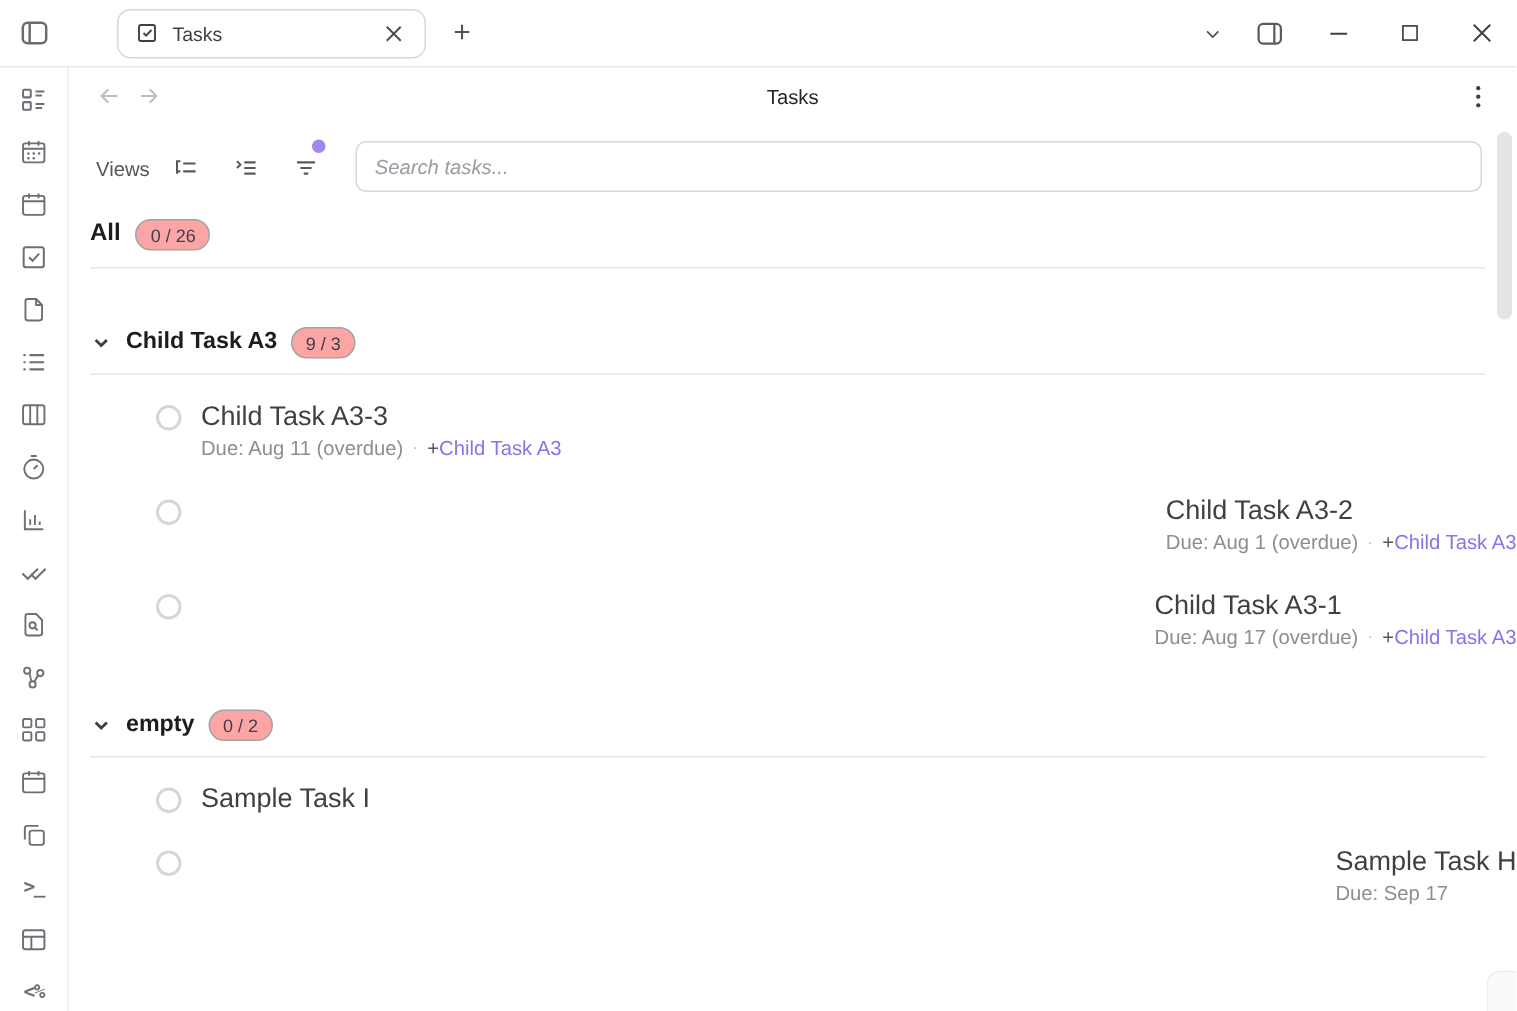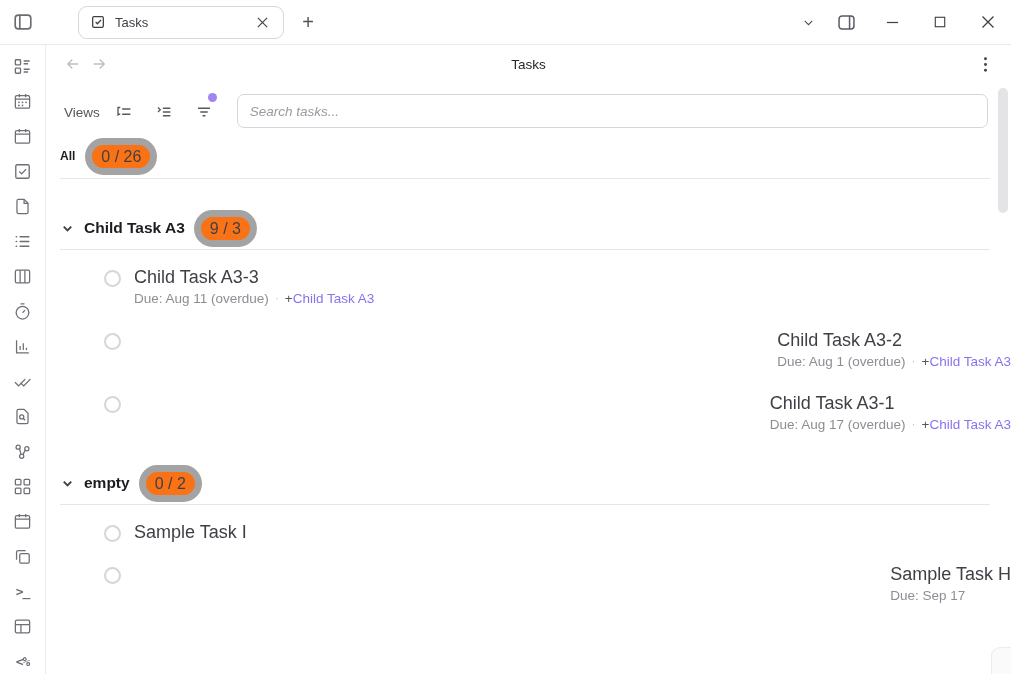--- a/index.html
+++ b/index.html
@@ -40,22 +40,22 @@
 
   .toolbar { display:flex; align-items:flex-end; margin:11px 23px 0 14px; }
   .views-btn { font-size:13.5px; color:#55555c; padding:0 4px; height:32px; }
   .icon-btn { width:40px; height:32px; color:#595960; position:relative; }
   .filter-dot { position:absolute; top:-3px; right:7px; width:9px; height:9px; border-radius:50%; background:#a185f0; }
   .search { flex:1; height:34px; margin-left:13px; border:1px solid #d6d6da; border-radius:7px;
     padding:12px 12px; font-size:13.5px; font-style:italic; color:#3f3f46; outline:none; }
   .search::placeholder { color:#9a9aa2; font-style:italic; }
 
   .summary { display:flex; align-items:center; gap:10px; margin:15px 14px 0; height:26px; }
-  .summary-label { font-size:12px; font-weight:700; color:#1c1c21; }
-  .badge { font-size:16px; color:#3f3f46; background:#f97316; border:7px solid #a3a3a3;
+  .summary-label { font-size:16px; font-weight:700; color:#1c1c21; }
+  .badge { font-size:12px; color:#3f3f46; background:#fca5a5; border:1px solid #a3a3a3;
     border-radius:20px; padding:4px 9px 3px; line-height:1; }
 
   .divider { height:1px; background:#e6e6e9; margin:8px 21px 0 14px; }
   .summary + .divider { margin-top:9px; }
 
   .group { margin-top:36px; }
   .group-header { display:flex; align-items:center; gap:9px; padding-left:14px; height:26px; cursor:pointer; }
   .chev { color:#3f3f46; }
   .group-title { font-size:15.5px; font-weight:700; color:#1c1c21; }
 

